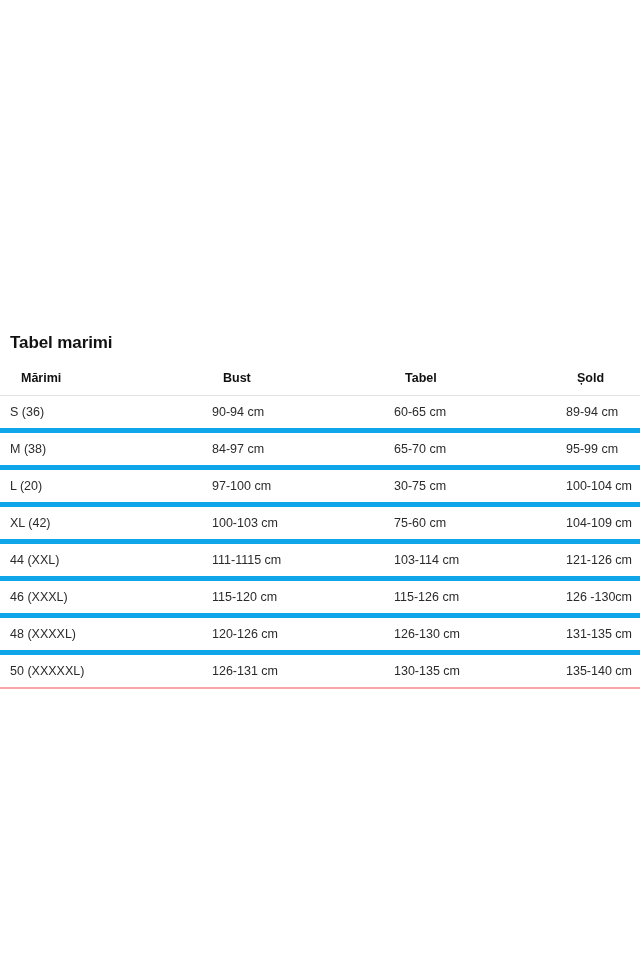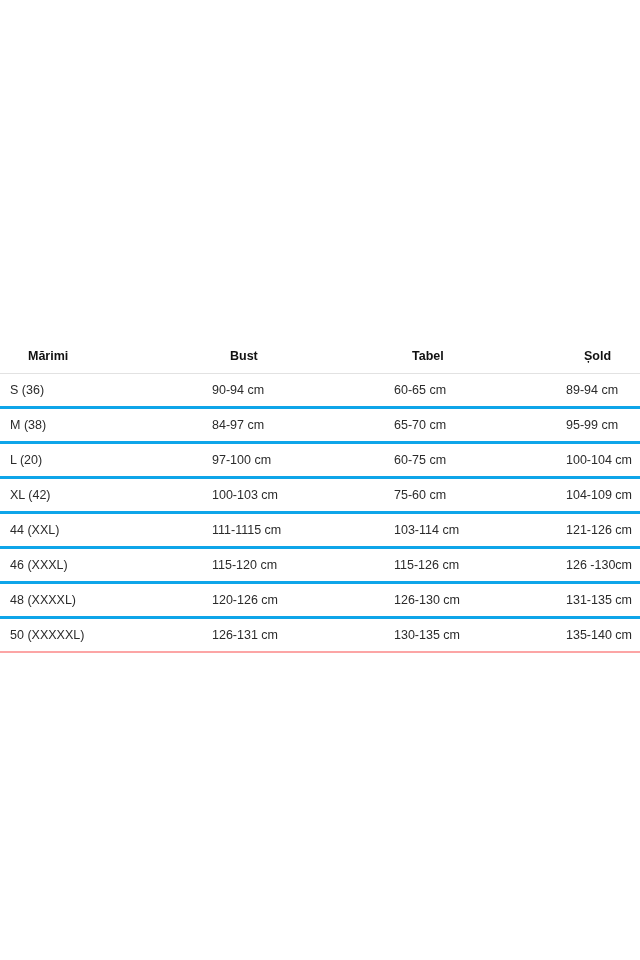--- a/index.html
+++ b/index.html
@@ -49,42 +49,43 @@
     font-size: 12.5px;
   }
   table.size-table col.c0 { width: 202px; }
   table.size-table col.c1 { width: 182px; }
   table.size-table col.c2 { width: 172px; }
   table.size-table col.c3 { width: 224px; }
   table.size-table th {
     text-align: left;
     font-weight: bold;
     color: #111111;
-    padding: 0 0 10px 28px;
+    padding: 0 0 10px 21px;
     border-bottom: 1px solid #e2e2e2;
     font-size: 12.5px;
     vertical-align: bottom;
   }
   table.size-table td {
     text-align: left;
     color: #2b2b2b;
     padding: 9px 0 9px 10px;
-    border-bottom: 3px solid #0ea5e9;
+    border-bottom: 5px solid #0ea5e9;
     font-size: 12.5px;
     white-space: nowrap;
   }
   table.size-table tbody tr:last-child td {
     border-bottom: 2px solid #fca5a5;
   }
 </style>
 </head>
 <body>
 
 <div class="page">
   <div class="content">
+    <div class="title">Tabel marimi</div>
     <div class="table-wrap">
       <table class="size-table">
         <colgroup>
           <col class="c0">
             <col class="c1">
             <col class="c2">
             <col class="c3">
         </colgroup>
         <thead>
           <tr>
@@ -103,21 +104,21 @@
           </tr>
           <tr>
             <td>M (38)</td>
             <td>84-97 cm</td>
             <td>65-70 cm</td>
             <td>95-99 cm</td>
           </tr>
           <tr>
             <td>L (20)</td>
             <td>97-100 cm</td>
-            <td>60-75 cm</td>
+            <td>30-75 cm</td>
             <td>100-104 cm</td>
           </tr>
           <tr>
             <td>XL (42)</td>
             <td>100-103 cm</td>
             <td>75-60 cm</td>
             <td>104-109 cm</td>
           </tr>
           <tr>
             <td>44 (XXL)</td>

